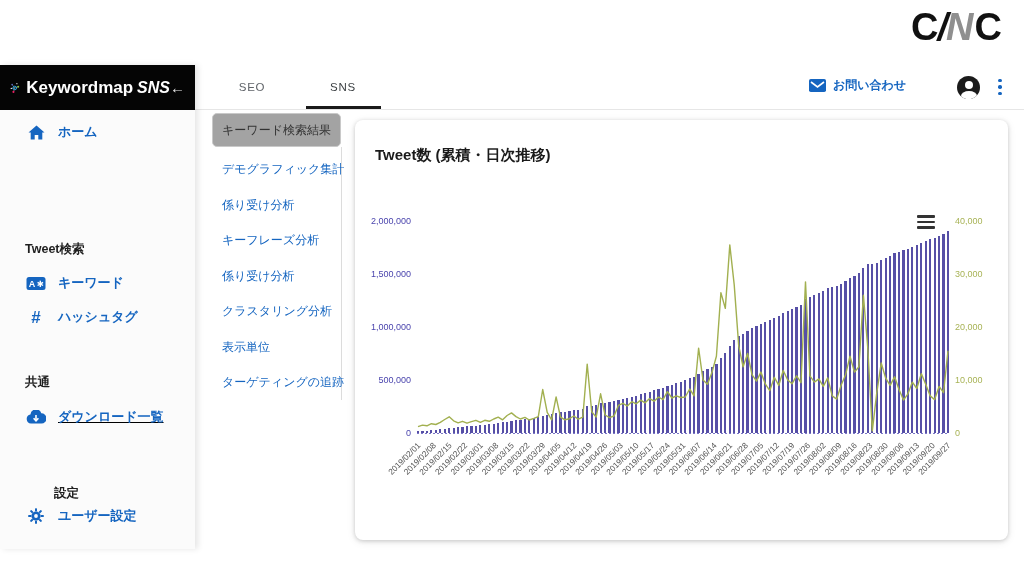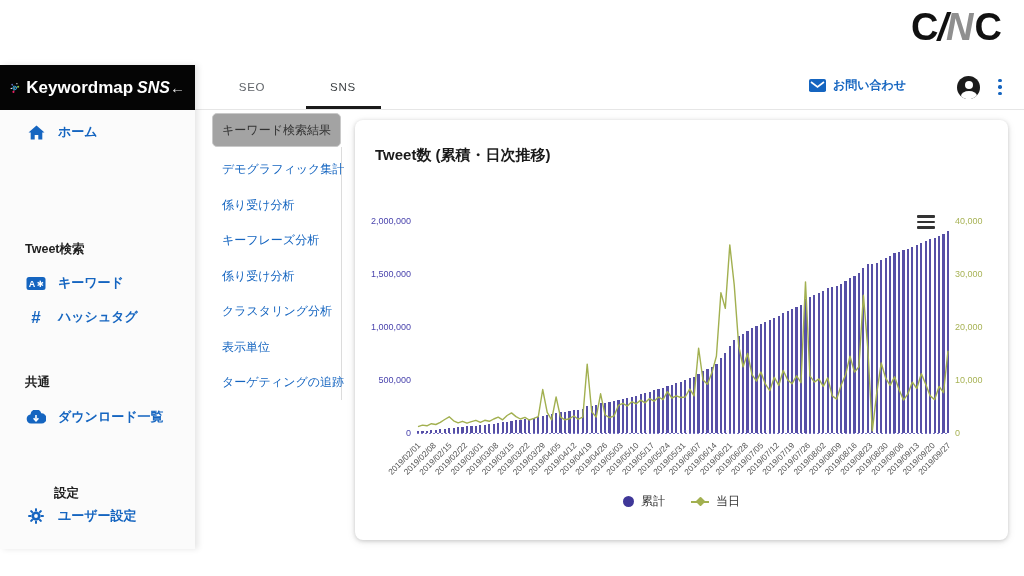--- a/index.html
+++ b/index.html
@@ -31,21 +31,21 @@
   .logo-band svg { margin-right:6px; }
   .logo-kw  { font-size:17px; font-weight:600; color:#fff; }
   .logo-sns { font-size:16px; font-weight:800; font-style:italic; margin-left:4px; color:#fff; }
   .logo-back { margin-left:auto; font-size:15px; color:#e8e8e8; cursor:pointer; }
   .nav-row { position:absolute; left:0; width:195px; height:28px; display:flex; align-items:center; cursor:pointer; }
   .nav-row .nicon { width:22px; display:flex; justify-content:center; margin-left:25px; }
   .nav-row .nlabel { margin-left:11px; font-size:13px; font-weight:bold; color:#1565c0; }
   .nav-head { position:absolute; left:25px; font-size:12.5px; font-weight:bold; color:#1f1f1f; }
   .hash-glyph { font-size:17px; font-weight:800; color:#1565c0; line-height:1; }
   .r-home{top:53px;} .h-tweet{top:176px;} .r-kw{top:204px;} .r-ht{top:238px;}
-  .h-common{top:309px;} .r-dl{top:338px;} .h-setting{top:420px;padding-left:29px;} .r-user{top:437px;}
+  .h-common{top:309px;} .r-dl{top:338px;text-decoration:underline;} .h-setting{top:420px;padding-left:29px;} .r-user{top:437px;}
 
   
   .submenu-active { position:absolute; left:212px; top:113px; width:129px; height:34px; background:#a3a3a3;
                     border:1px solid #c9c9c9; border-radius:5px; display:flex; align-items:center; justify-content:center;
                     font-size:12px; color:#333; cursor:pointer; z-index:2; }
   .submenu-divider { position:absolute; left:341px; top:147px; height:253px; width:0; border-left:1px solid #dcdcdc; }
   .submenu-list { position:absolute; left:212px; top:152px; width:128px; }
   .submenu-item { height:35.5px; display:flex; align-items:center; padding-left:10px; font-size:12px; color:#1565c0; cursor:pointer; white-space:nowrap; }
 
   
@@ -374,27 +374,15 @@
         <text x="486.9" y="248" font-size="8.3" fill="#555" text-anchor="end" transform="rotate(-45 486.9 248)">2019/08/09</text>
         <text x="502.5" y="248" font-size="8.3" fill="#555" text-anchor="end" transform="rotate(-45 502.5 248)">2019/08/16</text>
         <text x="518.1" y="248" font-size="8.3" fill="#555" text-anchor="end" transform="rotate(-45 518.1 248)">2019/08/23</text>
         <text x="533.6" y="248" font-size="8.3" fill="#555" text-anchor="end" transform="rotate(-45 533.6 248)">2019/08/30</text>
         <text x="549.2" y="248" font-size="8.3" fill="#555" text-anchor="end" transform="rotate(-45 549.2 248)">2019/09/06</text>
         <text x="564.8" y="248" font-size="8.3" fill="#555" text-anchor="end" transform="rotate(-45 564.8 248)">2019/09/13</text>
         <text x="580.4" y="248" font-size="8.3" fill="#555" text-anchor="end" transform="rotate(-45 580.4 248)">2019/09/20</text>
         <text x="596.0" y="248" font-size="8.3" fill="#555" text-anchor="end" transform="rotate(-45 596.0 248)">2019/09/27</text>
       </svg>
 
-    <div class="legend">
-      <span class="litem">
-        <span class="legend-dot"></span>
-        <span>累計</span>
-      </span>
-      <span class="litem">
-        <span class="lg-line">
-            <span class="lg-diamond"></span>
-          </span>
-        <span>当日</span>
-      </span>
-    </div>
   </div>
 
 </div>
 
 </body></html>

